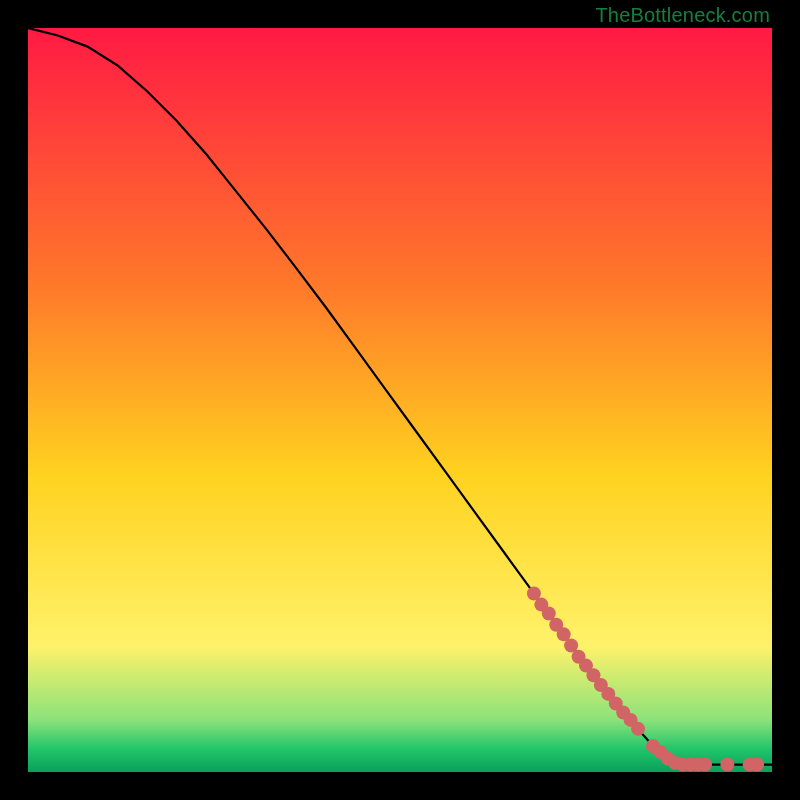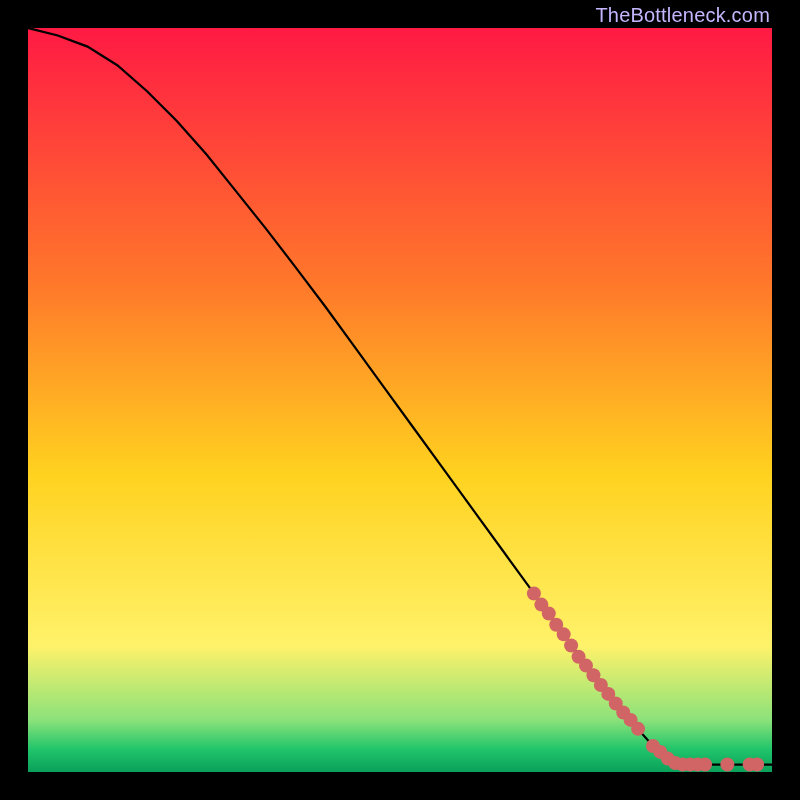--- a/index.html
+++ b/index.html
@@ -36,21 +36,21 @@
     position: absolute;
     left: 0;
     top: 0;
     width: 100%;
     height: 100%;
   }
   .watermark {
     position: absolute;
     top: 4px;
     right: 30px;
-    color: #c4b5fd;
+    color: #15803d;
     font-size: 20px;
     font-weight: 500;
     letter-spacing: 0.2px;
   }
 </style>
 </head>
 <body>
 
 <div class="container">
 

